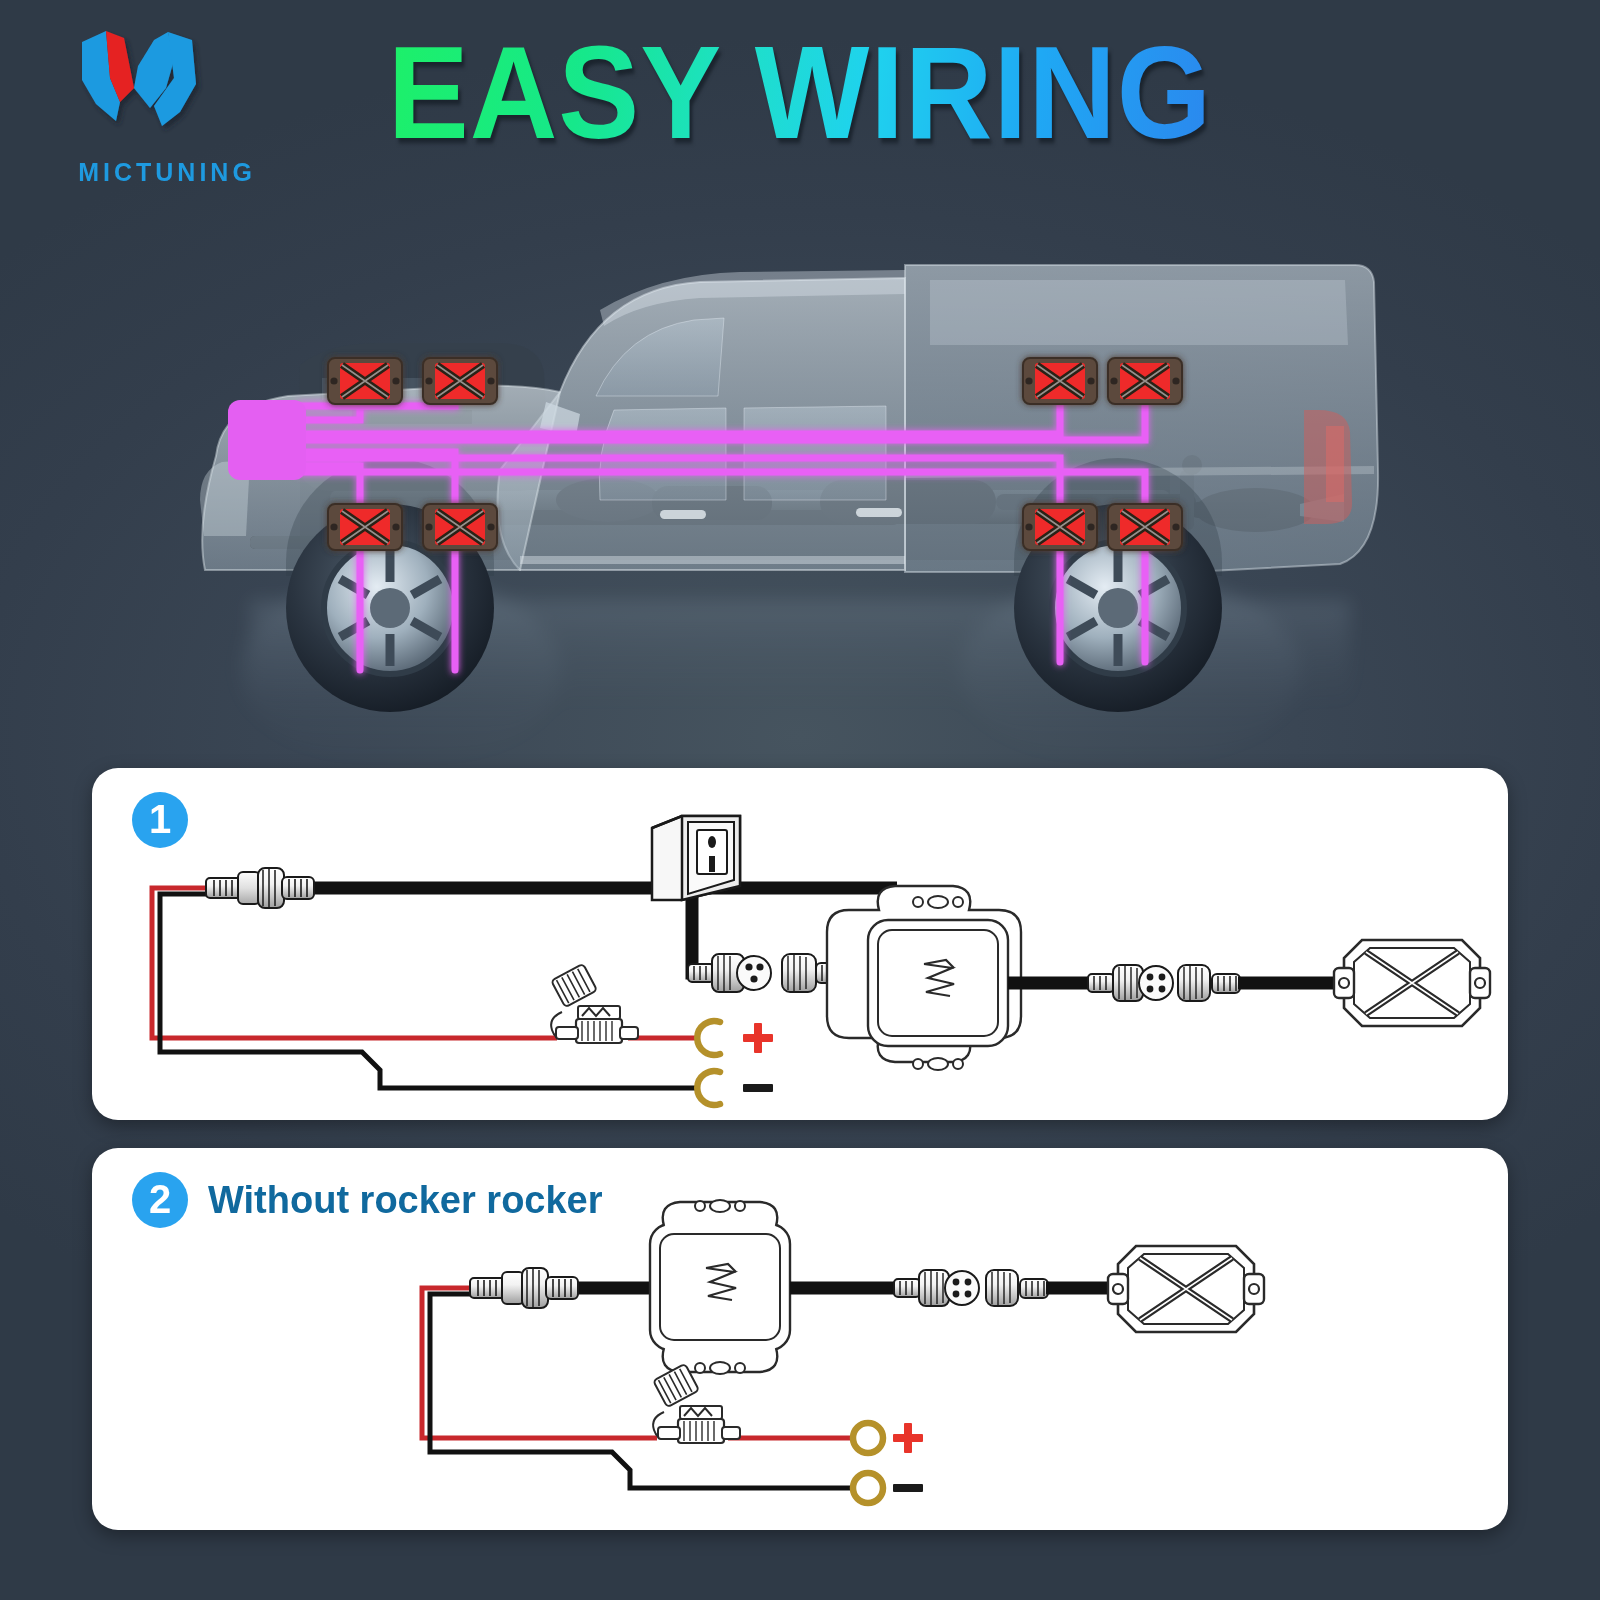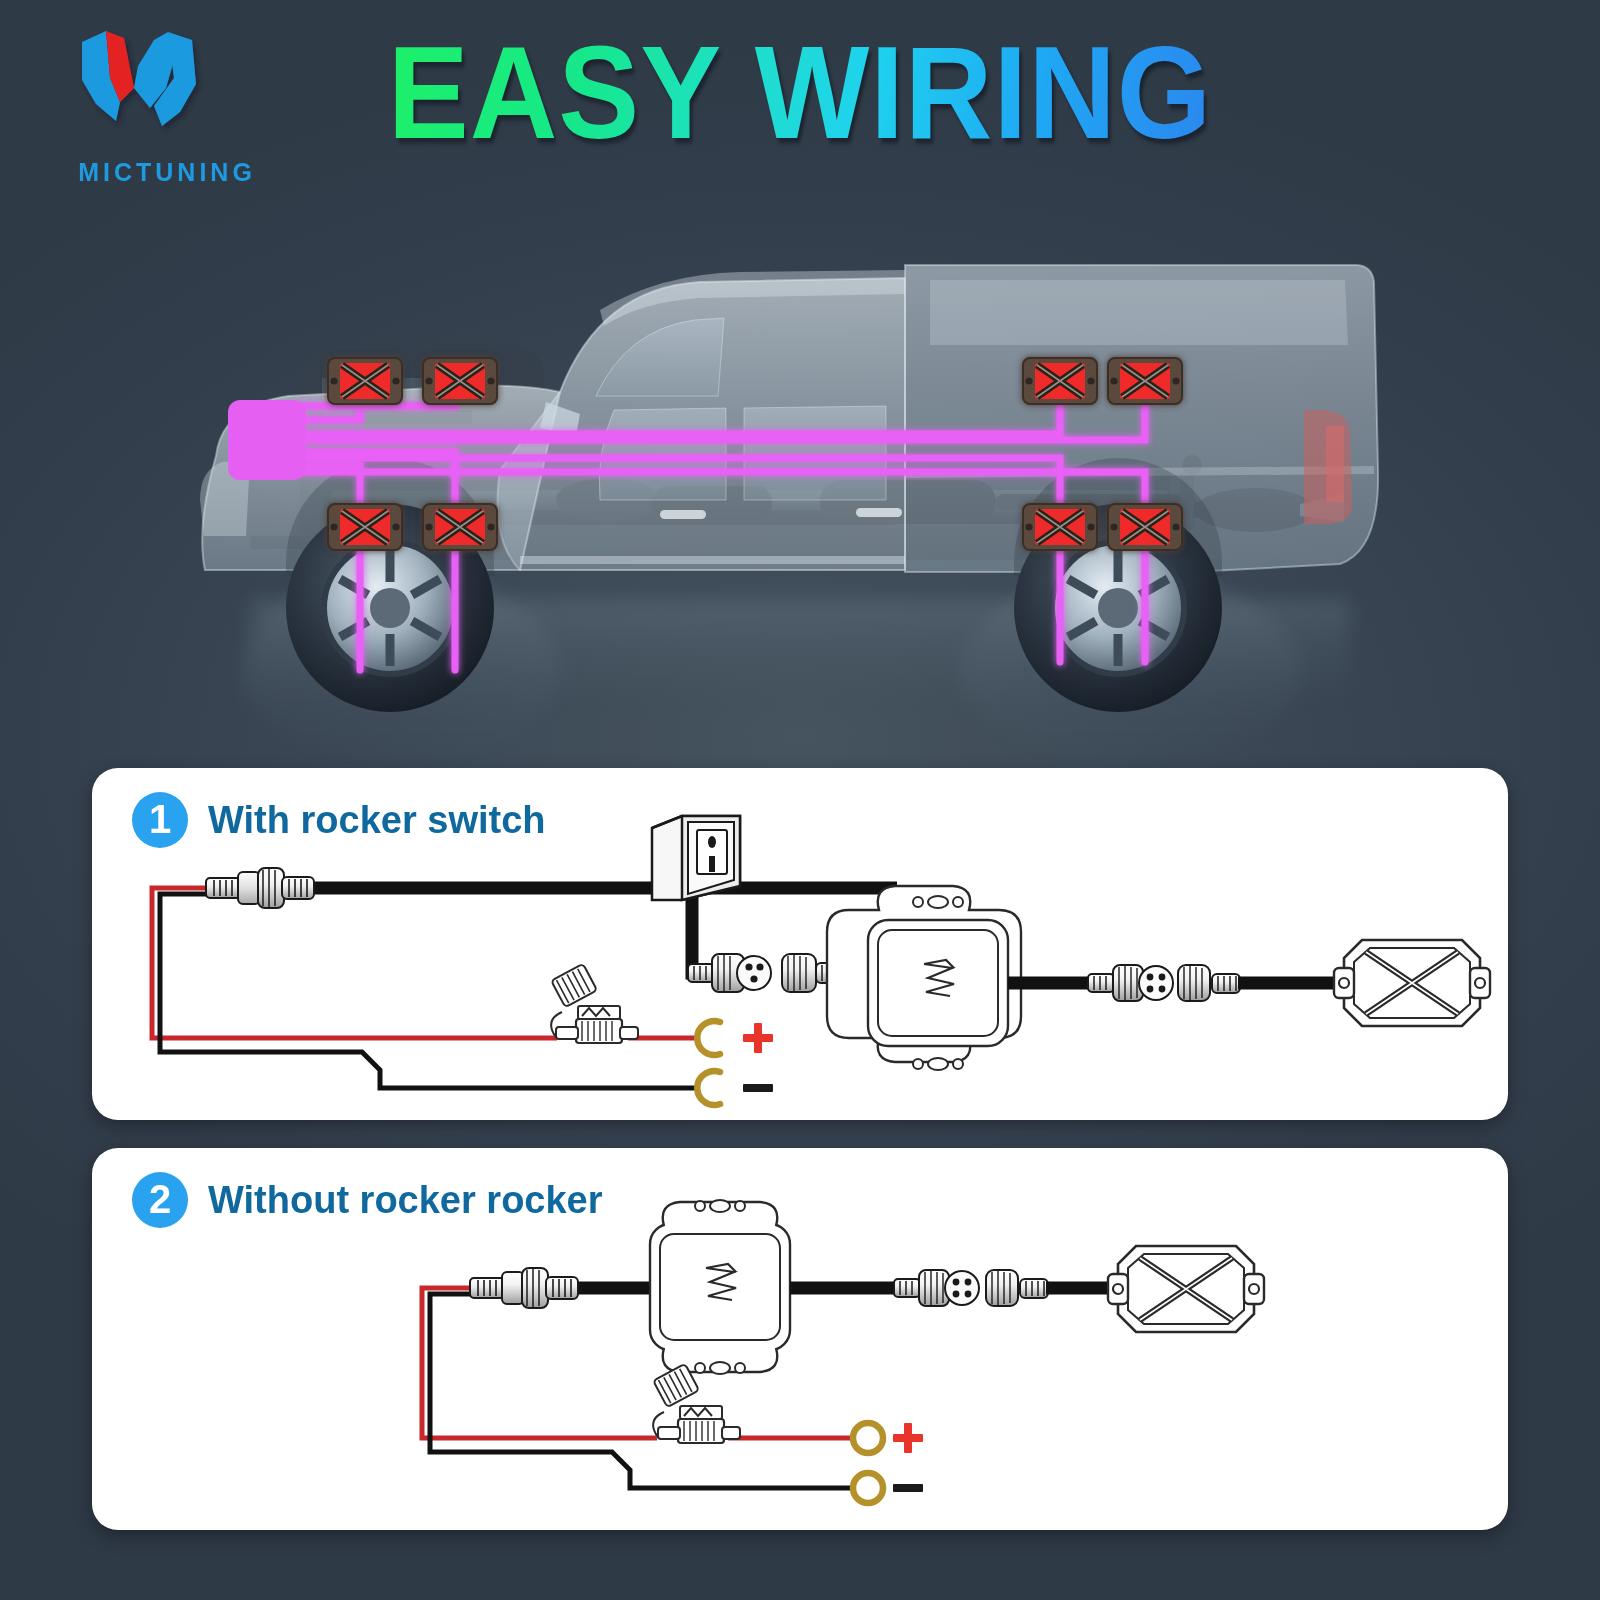--- a/index.html
+++ b/index.html
@@ -397,21 +397,20 @@
               <circle cx="68" cy="23" r="3.6" fill="#2f2721"></circle>
           </g>
         </g>
       </g>
     </svg>
   </div>
 
   <div class="panel" id="panel1">
     <div class="panel-head">
       <div class="badge">1</div>
-      <div class="panel-title">With rocker switch</div>
     </div>
 
     <svg class="diagram" width="1416" height="352" viewBox="0 0 1416 352">
       <defs>
         <linearGradient id="metal1" x1="0" y1="0" x2="0" y2="1">
           <stop offset="0%" stop-color="#ffffff"></stop>
           <stop offset="40%" stop-color="#f2f2f2"></stop>
           <stop offset="70%" stop-color="#c9c9c9"></stop>
           <stop offset="100%" stop-color="#9e9e9e"></stop>
         </linearGradient>

